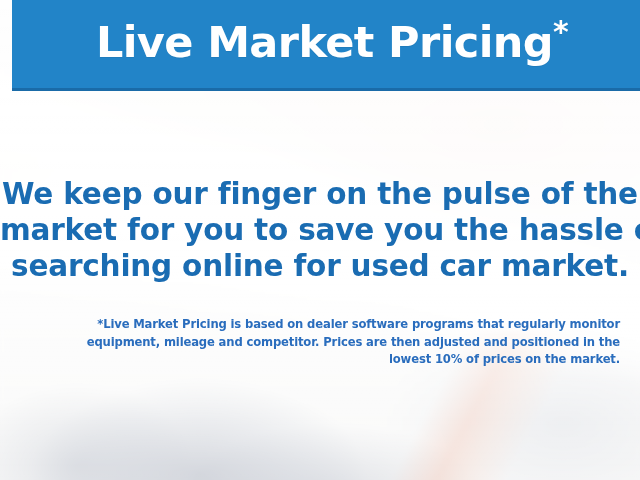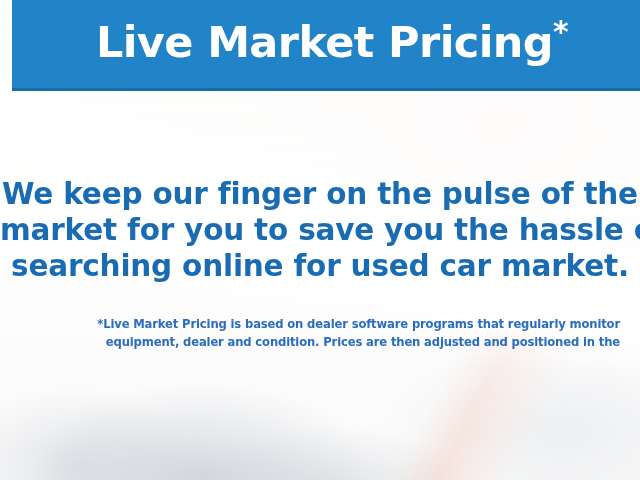--- a/index.html
+++ b/index.html
@@ -175,16 +175,17 @@
   </div>
 
   <div class="headline">
     <span class="hl-line">We keep our finger on the pulse of the</span>
     <span class="hl-line">market for you to save you the hassle of</span>
     <span class="hl-line">searching online for used car market.</span>
   </div>
 
   <div class="disclaimer">
     <span class="dc-line">*Live Market Pricing is based on dealer software programs that regularly monitor</span>
-    <span class="dc-line">equipment, dealer and condition. Prices are then adjusted and positioned in the</span>
+    <span class="dc-line">equipment, mileage and competitor. Prices are then adjusted and positioned in the</span>
+    <span class="dc-line">lowest 10% of prices on the market.</span>
   </div>
 
 </div>
 
 </body></html>

